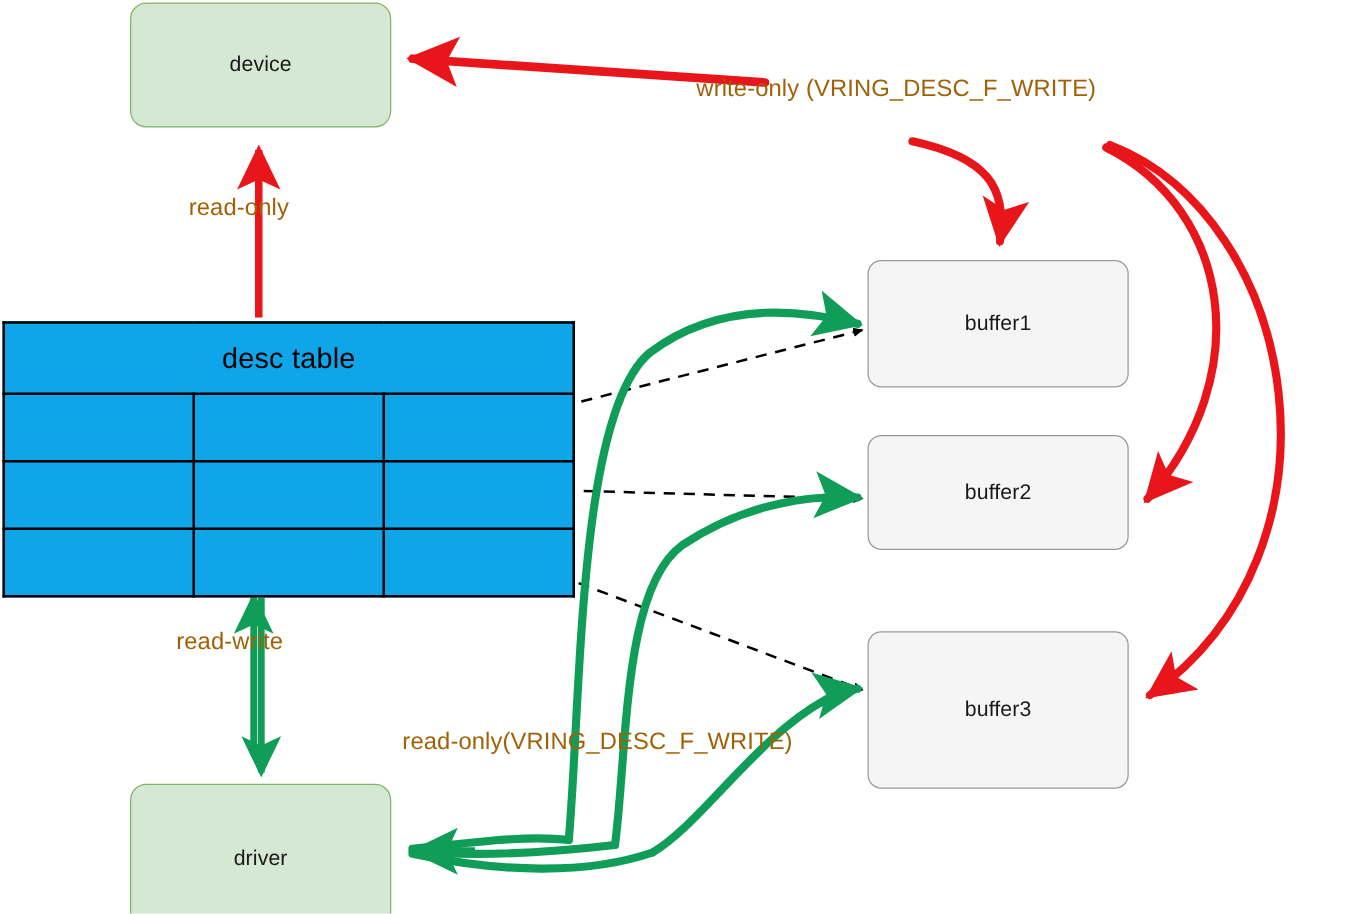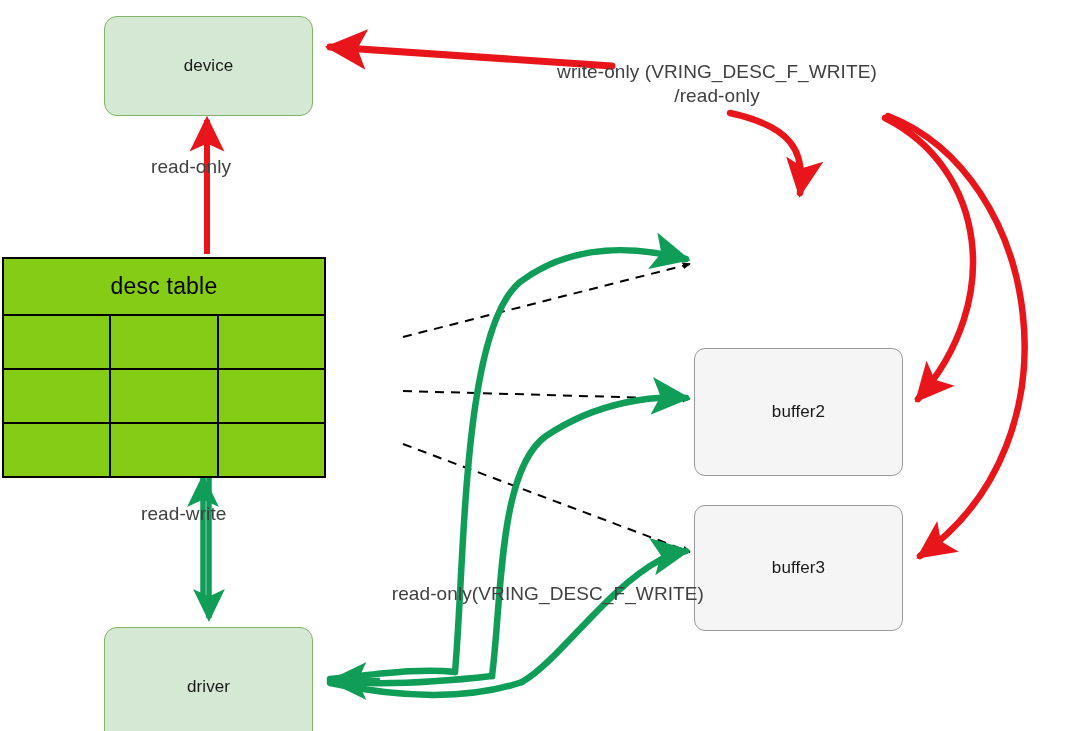--- a/index.html
+++ b/index.html
@@ -41,45 +41,45 @@
   }
   .node-gray {
     background: #f5f5f5;
     border: 1.6px solid #9a9a9a;
     border-radius: 11px;
   }
   #desc-table {
     position: absolute;
     left: 2px;
     top: 257px;
-    width: 324px;
+    width: 458px;
     height: 211px;
     border-collapse: collapse;
     table-layout: fixed;
-    background: #84cc16;
+    background: #0ea5e9;
   }
   #desc-table td {
     border: 2.2px solid #000000;
     padding: 0;
   }
   #desc-table td.title-cell {
     height: 55px;
     text-align: center;
     vertical-align: middle;
     font-size: 23px;
     color: #000000;
     letter-spacing: 0.2px;
   }
   #desc-table td.empty-cell {
     height: 52px;
   }
   .edge-label {
     position: absolute;
     font-size: 19px;
-    color: #404040;
+    color: #a16207;
     white-space: nowrap;
     line-height: 1.28;
     letter-spacing: 0.1px;
   }
   .edge-label.centered {
     text-align: center;
   }
   .lbl-line {
     display: block;
   }
@@ -126,29 +126,32 @@
     <path d="M 455 672 C 465 560, 462 330, 520 282 C 580 237, 650 250, 686 259" fill="none" stroke="#0f9d58" stroke-width="6.5" stroke-linecap="round" marker-end="url(#arrow-green)"></path>
     <path d="M 492 676 C 502 600, 498 470, 546 436 C 600 400, 655 396, 686 398" fill="none" stroke="#0f9d58" stroke-width="6.5" stroke-linecap="round" marker-end="url(#arrow-green)"></path>
     <path d="M 522 682 C 560 660, 605 590, 660 560 C 672 554, 680 552, 686 551" fill="none" stroke="#0f9d58" stroke-width="6.5" stroke-linecap="round" marker-end="url(#arrow-green)"></path>
 
     <path d="M 455 672 C 420 668, 380 674, 330 679" fill="none" stroke="#0f9d58" stroke-width="6.5" stroke-linecap="round"></path>
     <path d="M 492 676 C 440 682, 385 686, 330 681" fill="none" stroke="#0f9d58" stroke-width="6.5" stroke-linecap="round"></path>
     <path d="M 522 682 C 470 700, 400 698, 330 683" fill="none" stroke="#0f9d58" stroke-width="6.5" stroke-linecap="round"></path>
     <path d="M 380 681 L 332 681" fill="none" stroke="#0f9d58" stroke-width="6.5" stroke-linecap="butt" marker-end="url(#arrow-green)"></path>
   </svg>
 
-  <div class="node-box node-green" style="left:104px; top:2px; width:209px; height:100px;margin-top:14px;">
+  <div class="node-box node-green" style="left:104px; top:2px; width:209px; height:100px;">
     <span>device</span>
   </div>
 
   <div class="node-box node-green" style="left:104px; top:627px; width:209px; height:120px;">
     <span>driver</span>
   </div>
 
-  <div class="node-box node-gray" style="left:694px; top:348px; width:209px; height:128px;">
+  <div class="node-box node-gray" style="left:694px; top:208px; width:209px; height:102px;">
+    <span>buffer1</span>
+  </div>
+  <div class="node-box node-gray" style="left:694px; top:348px; width:209px; height:92px;">
     <span>buffer2</span>
   </div>
   <div class="node-box node-gray" style="left:694px; top:505px; width:209px; height:126px;">
     <span>buffer3</span>
   </div>
 
   <table id="desc-table">
     <tbody>
       <tr>
         <td class="title-cell" colspan="3">desc table</td>
@@ -170,20 +173,19 @@
       </tr>
     </tbody>
   </table>
 
   <div class="edge-label" style="left:151px; top:155px;">read-only</div>
 
   <div class="edge-label" style="left:141px; top:502px;">read-write</div>
 
   <div class="edge-label centered" style="left:508px; top:60px; width:418px;">
     <span class="lbl-line">write-only (VRING_DESC_F_WRITE)</span>
-    <span class="lbl-line">/read-only</span>
   </div>
 
-  <div class="edge-label centered" style="left:300px; top:582px; width:404px;text-align:right;">
+  <div class="edge-label centered" style="left:276px; top:582px; width:404px;">
     <span class="lbl-line">read-only(VRING_DESC_F_WRITE)</span>
   </div>
 
 </div>
 
 </body></html>

